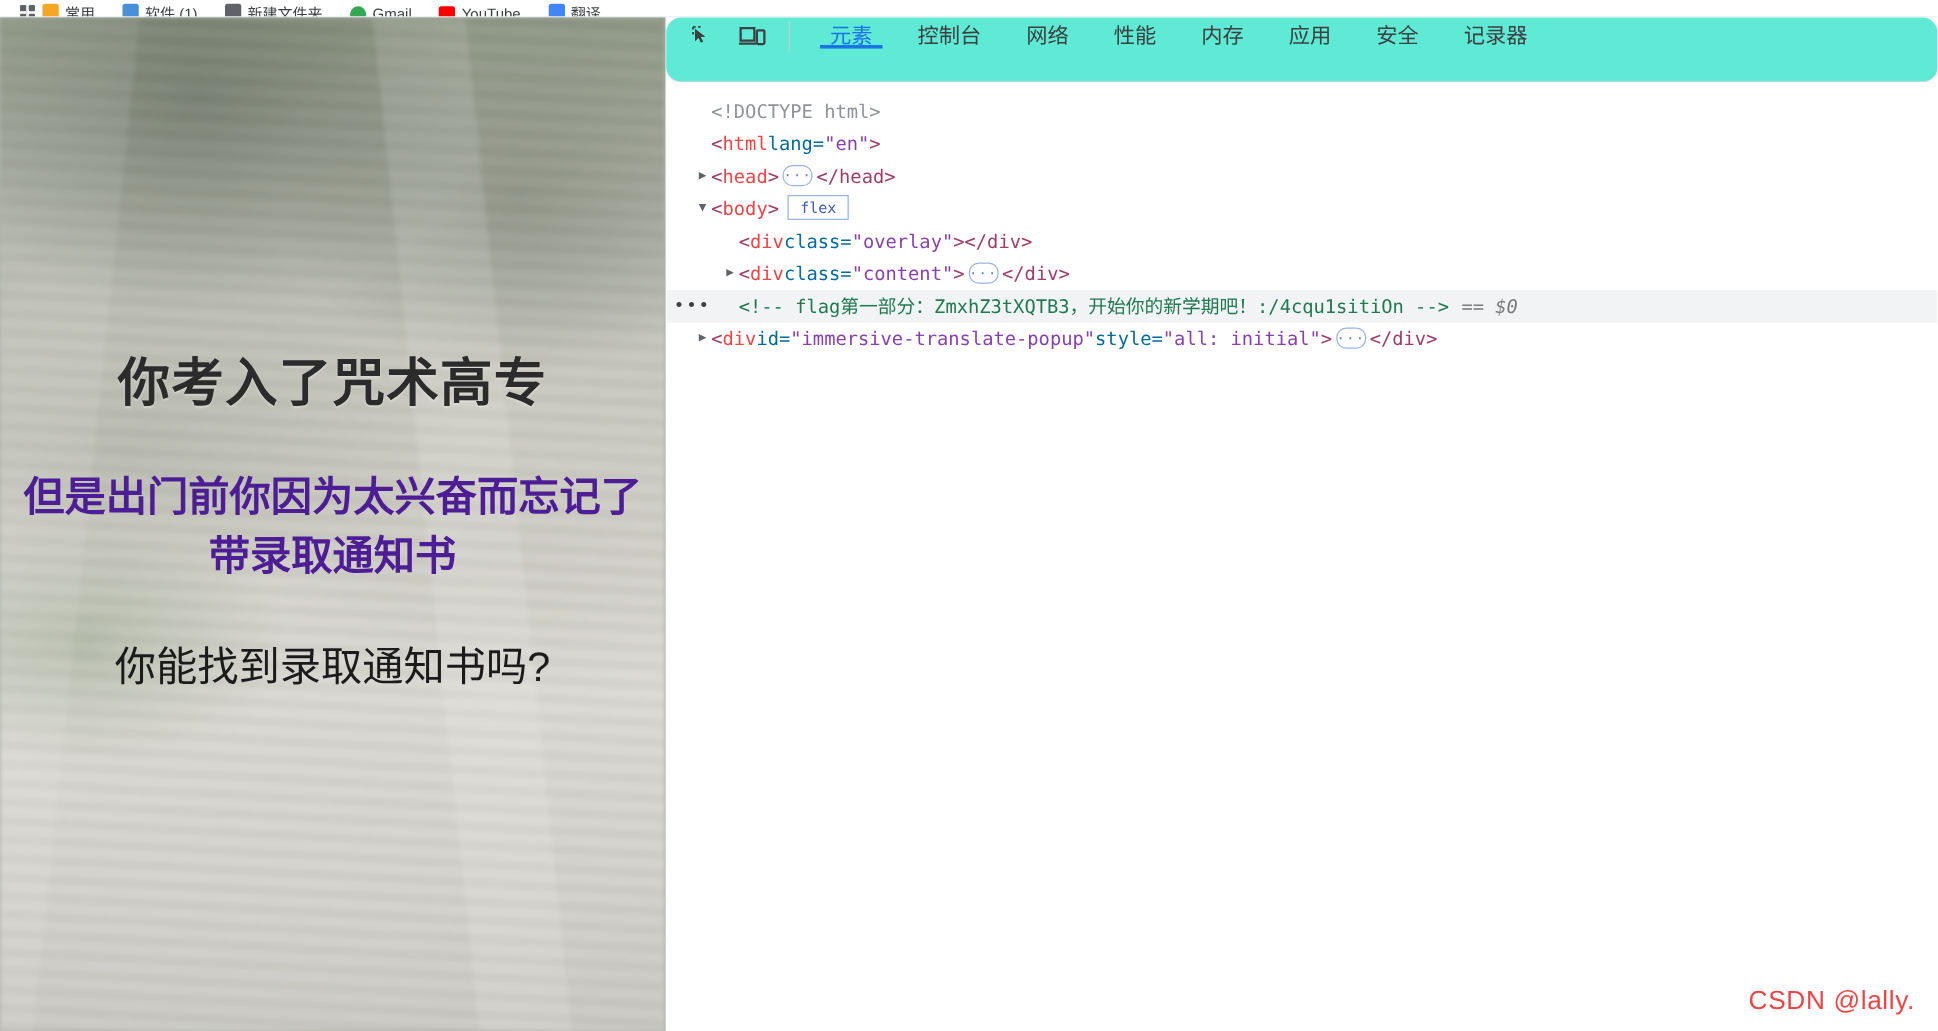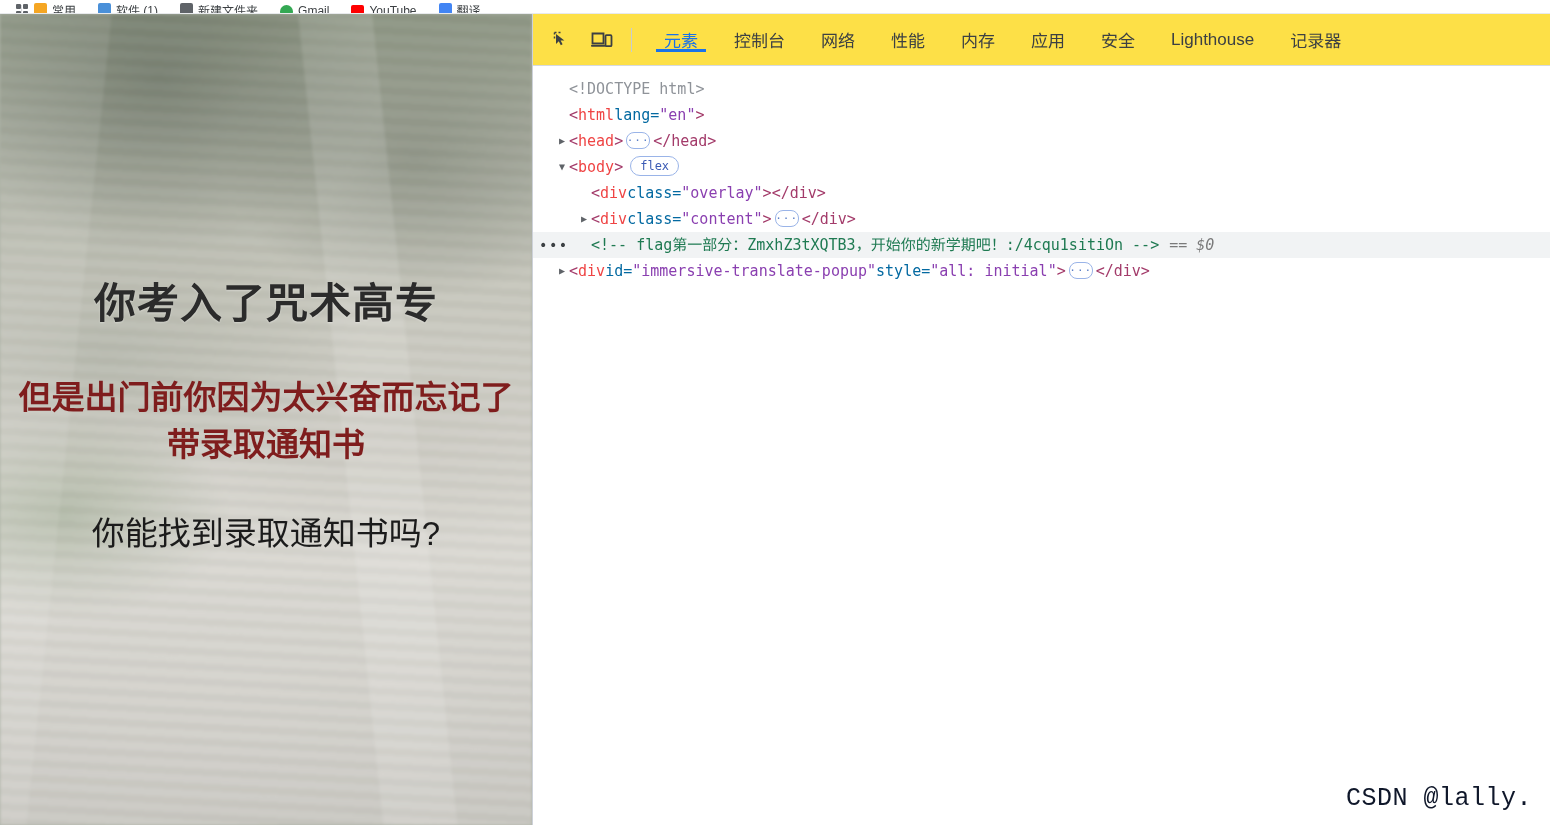--- a/index.html
+++ b/index.html
@@ -124,26 +124,25 @@
     text-align: center;
   }
   .pc-title {
     font-size: 42px;
     font-weight: bold;
     color: #2b2b2b;
     letter-spacing: 1px;
     margin: 0 0 44px 0;
     line-height: 1.15;
     text-shadow: 0 1px 2px rgba(255,255,255,.35);
-    font-family: Liberation Mono, monospace;
   }
   .pc-sub {
     font-size: 33px;
     font-weight: bold;
-    color: #7f1d1d;
+    color: #4c1d95;
     line-height: 1.42;
     margin: 0 0 44px 0;
     max-width: 520px;
   }
   .pc-question {
     font-size: 33px;
     font-weight: normal;
     color: #1b1b1b;
     margin: 0;
     line-height: 1.3;
@@ -158,26 +157,27 @@
     background: #ffffff;
     border-left: 1px solid #cdd1d9;
     box-sizing: border-box;
     display: flex;
     flex-direction: column;
   }
 
   .dt-toolbar {
     height: 52px;
     flex: 0 0 52px;
-    background: #fde047;
+    background: #5eead4;
     border-bottom: 1px solid #d6dae0;
     display: flex;
-    align-items: center;
+    align-items: flex-start;
     box-sizing: border-box;
     position: relative;
+    border-radius: 12px;
   }
   .dt-icons {
     display: flex;
     align-items: center;
     padding: 0 6px 0 14px;
     gap: 10px;
   }
   .dt-icon-btn {
     width: 30px; height: 30px;
     display: flex;
@@ -287,21 +287,21 @@
     top: -1px;
     cursor: pointer;
   }
   .badge-flex {
     display: inline-flex;
     align-items: center;
     justify-content: center;
     height: 18px;
     padding: 0 9px;
     border: 1px solid #9ab4e8;
-    border-radius: 10px;
+    border-radius: 0;
     background: #ffffff;
     color: #3b5bb5;
     font-size: 12px;
     font-family: "DejaVu Sans Mono", "Liberation Mono", monospace;
     margin-left: 7px;
     vertical-align: middle;
     position: relative;
     top: -1px;
     cursor: pointer;
   }
@@ -313,23 +313,23 @@
     font-size: 14px;
     line-height: 26px;
   }
   .dom-row.selected { position: relative; }
 
   
   .watermark {
     position: absolute;
     right: 18px;
     bottom: 12px;
-    font-size: 25px;
-    color: #0f172a;
-    font-family: Liberation Mono, monospace;
+    font-size: 21px;
+    color: #ef4444;
+    font-family: Liberation Sans, sans-serif;
     letter-spacing: .5px;
     pointer-events: none;
     user-select: none;
   }
 </style>
 </head>
 <body>
 
 <div id="app">
 
@@ -412,23 +412,20 @@
           <span>性能</span>
         </div>
         <div class="dt-tab">
           <span>内存</span>
         </div>
         <div class="dt-tab">
           <span>应用</span>
         </div>
         <div class="dt-tab">
           <span>安全</span>
-        </div>
-        <div class="dt-tab">
-          <span>Lighthouse</span>
         </div>
         <div class="dt-tab">
           <span>记录器</span>
         </div>
       </div>
     </div>
 
     <div class="dom-tree">
 
       <div class="dom-row">

